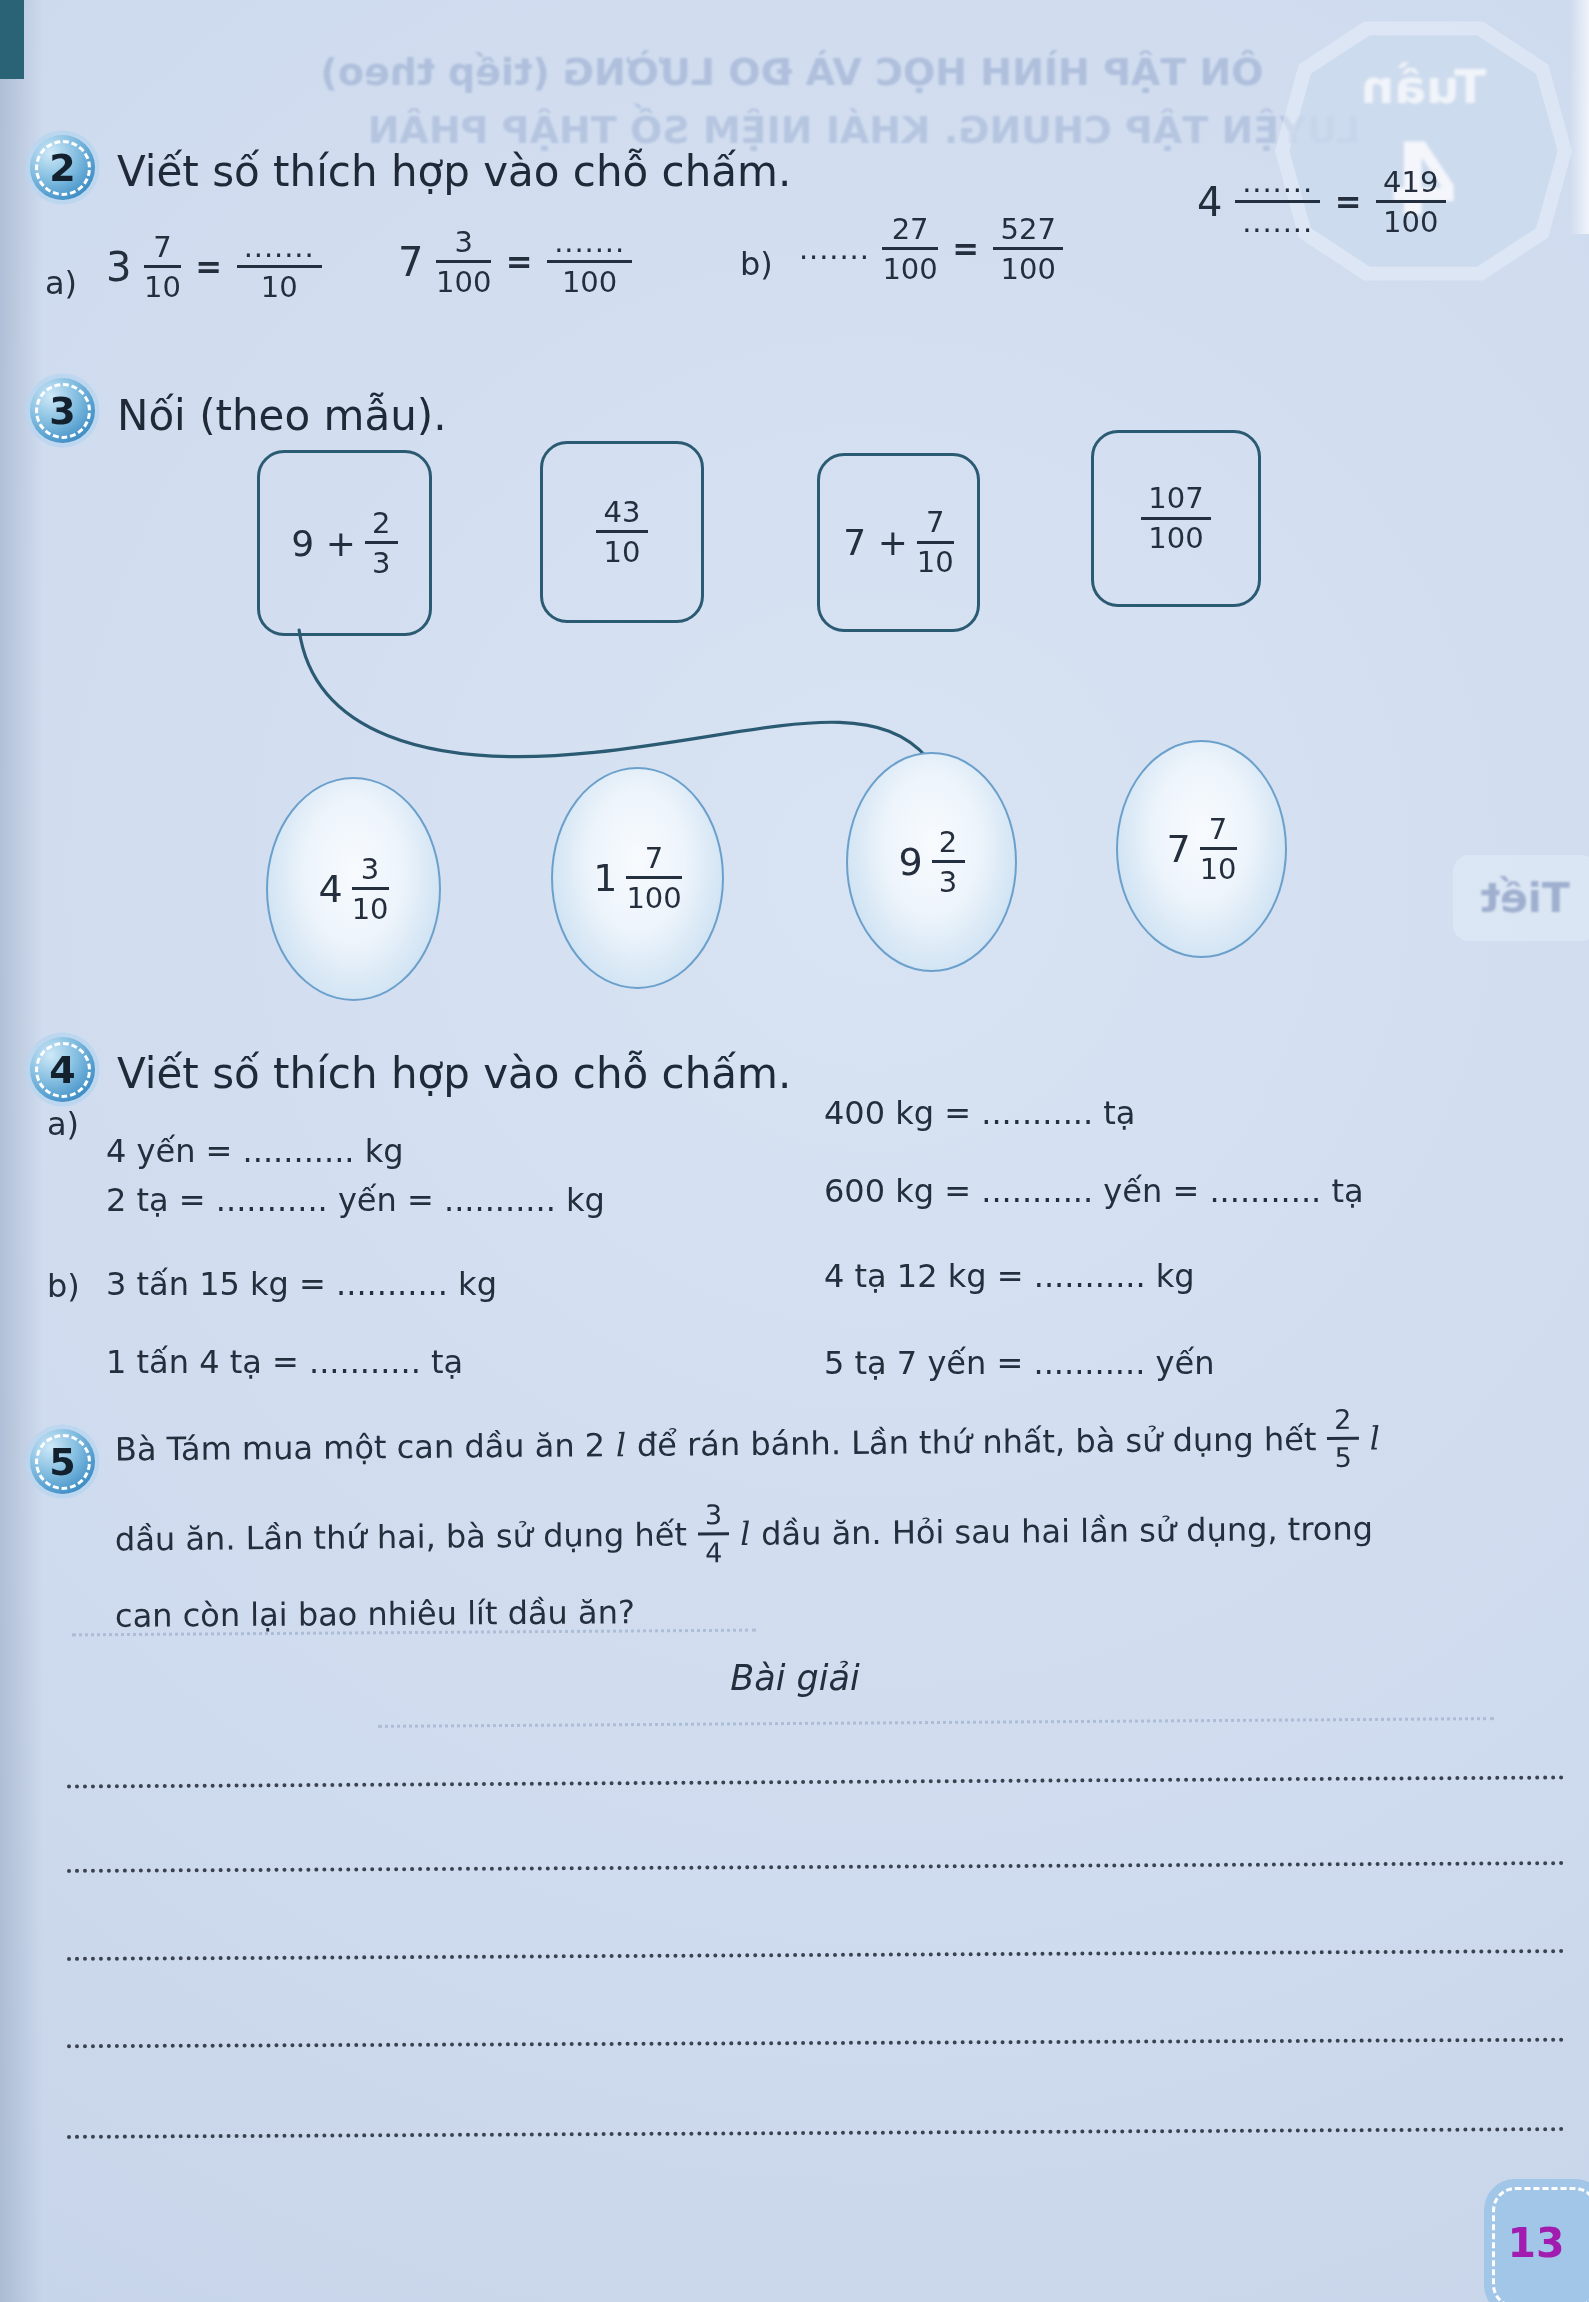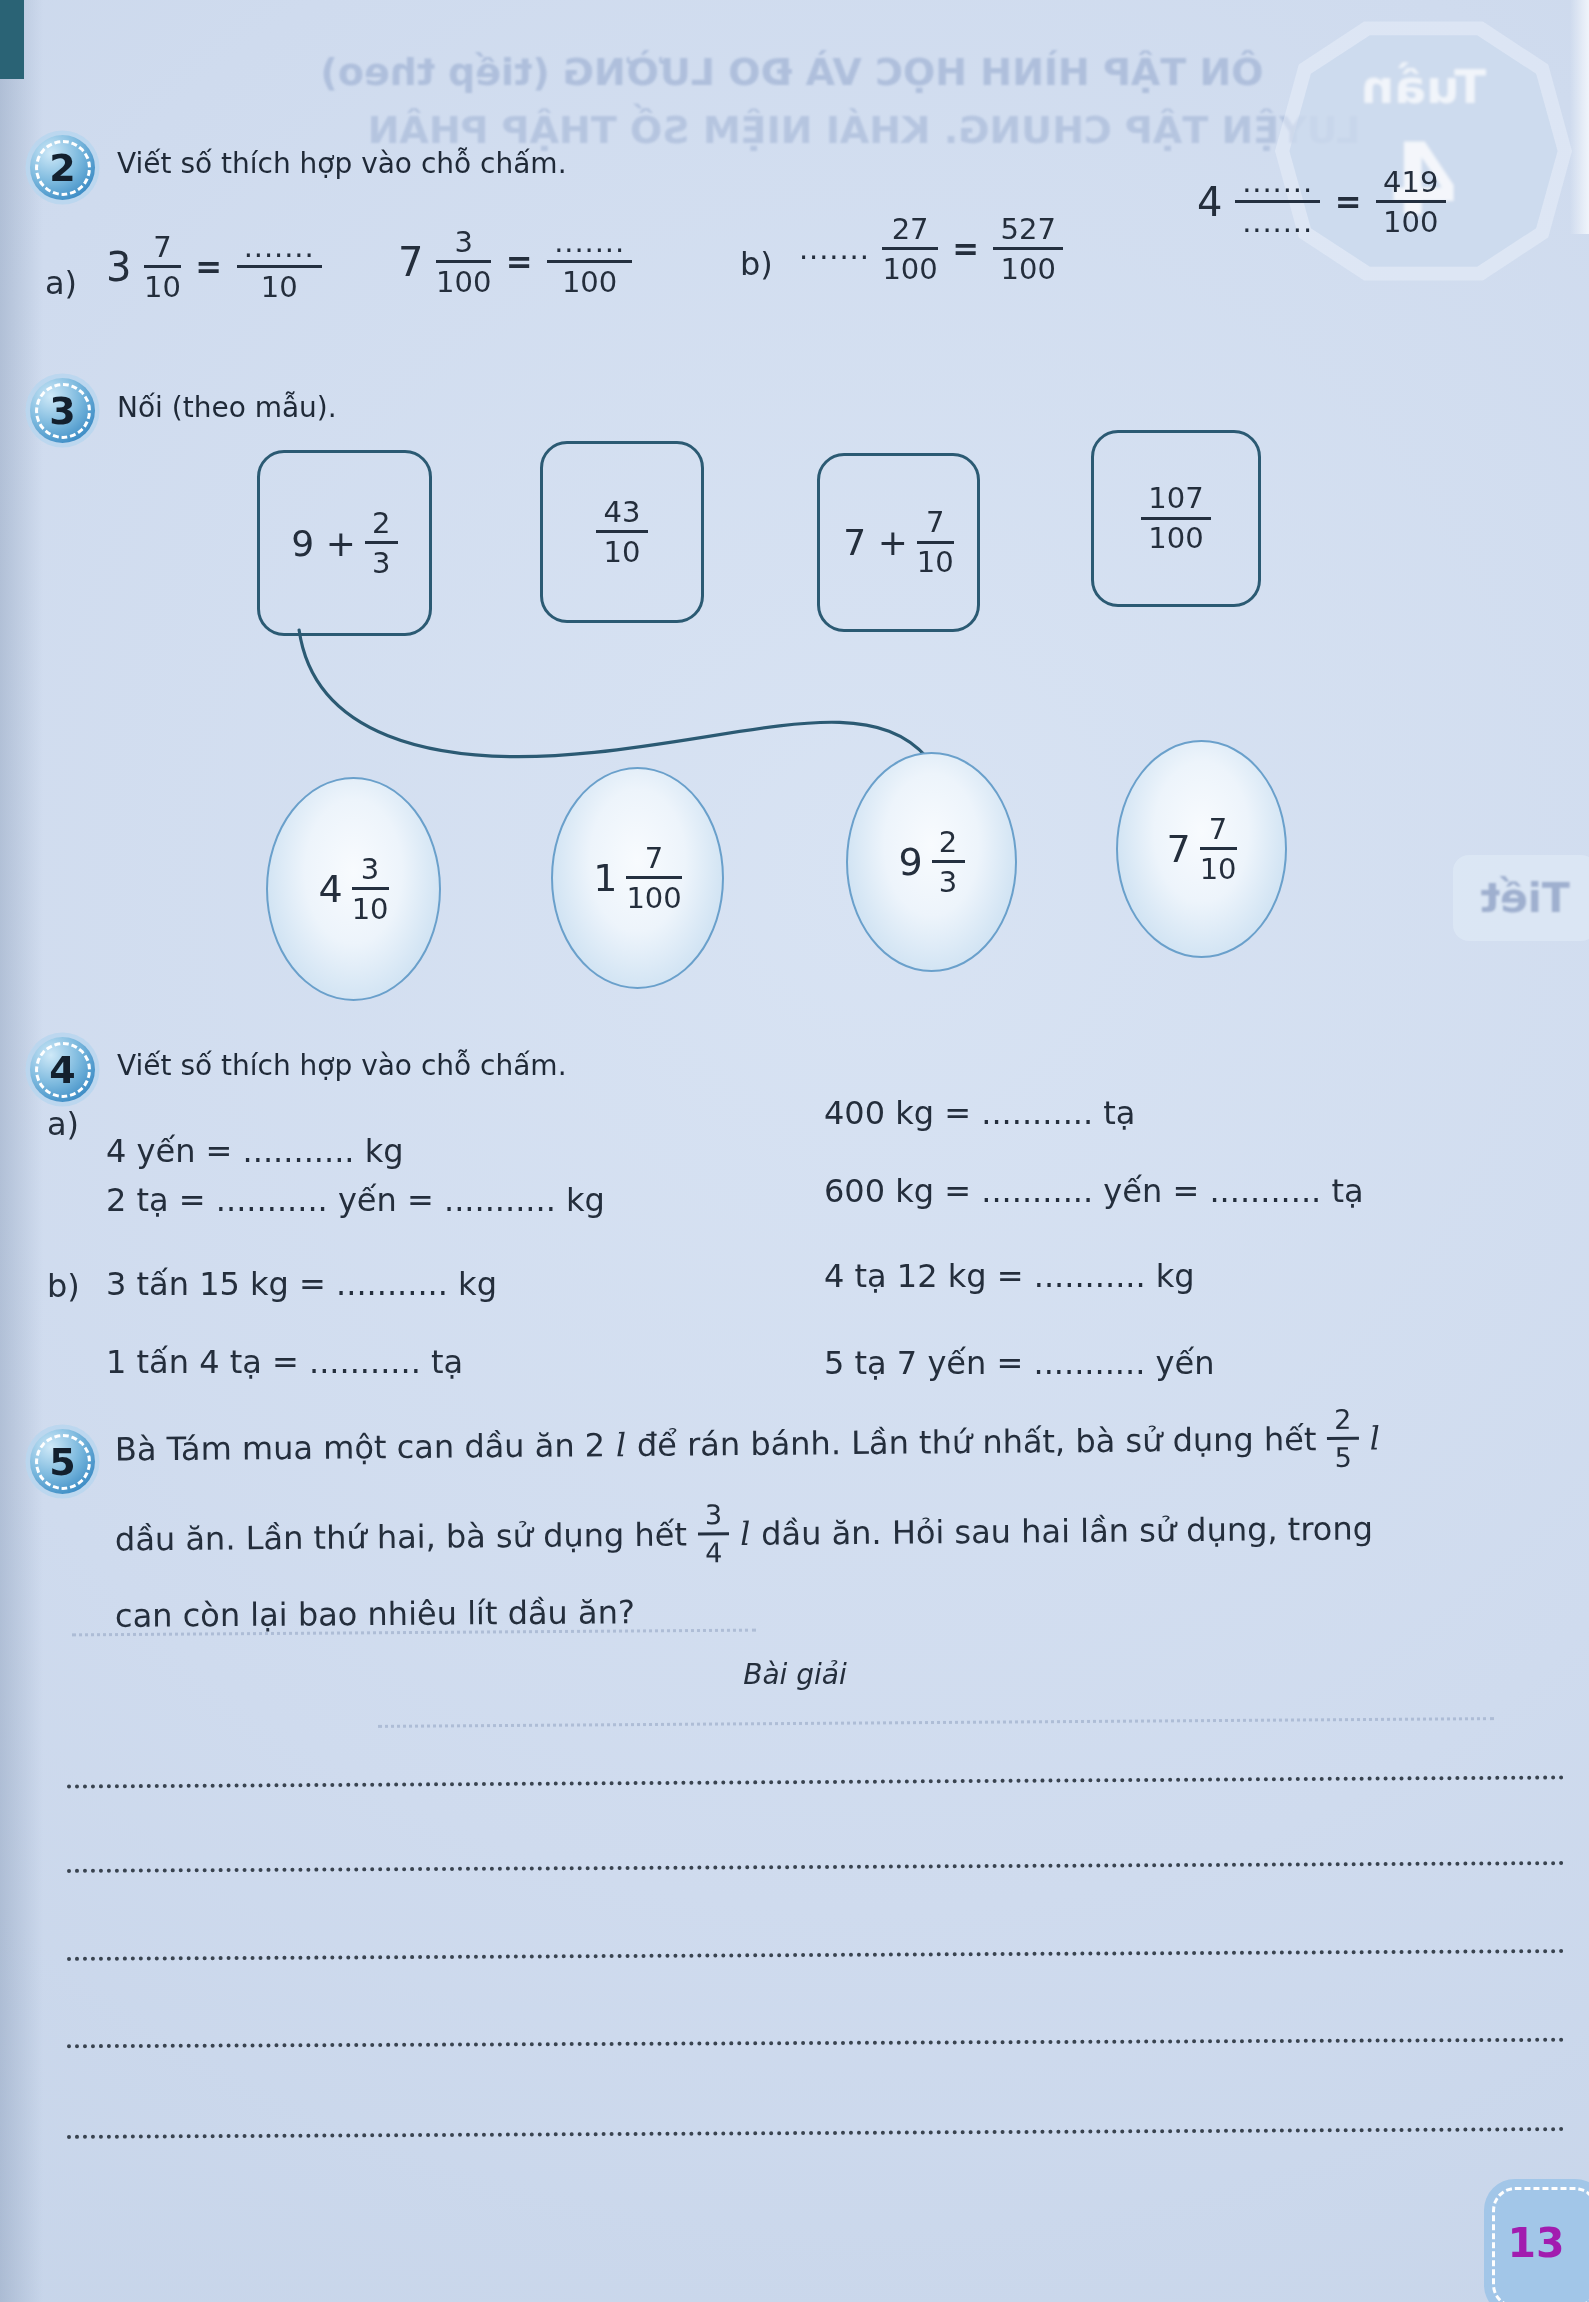--- a/index.html
+++ b/index.html
@@ -41,21 +41,21 @@
     transform:scaleX(-1);color:rgba(148,166,200,.85);font-weight:bold;font-size:41px;filter:blur(0.9px);}
 
   
   .badge{position:absolute;width:65px;height:65px;border-radius:50%;
     background:radial-gradient(circle at 32% 28%, #cfe9f8 0%, #7cb9de 45%, #3f8ec6 78%, #2f7cb4 100%);
     box-shadow:0 0 0 4.5px rgba(185,214,238,.9);
     display:flex;align-items:center;justify-content:center;}
   .badge::before{content:"";position:absolute;inset:4.5px;border-radius:50%;border:3.2px dashed #ffffff;}
   .badge span{position:relative;font-weight:bold;font-size:38px;color:#13202e;}
 
-  .title{position:absolute;font-size:28px;color:#1f2937;}
+  .title{position:absolute;font-size:42px;color:#1f2937;}
 
   
   .frac{display:inline-flex;flex-direction:column;align-items:stretch;text-align:center;
     line-height:1.05;vertical-align:middle;}
   .frac .fnum{border-bottom:3.2px solid #243040;padding:0 7.2px 2.7px;}
   .frac .fden{padding-top:3.6px;}
   .f32 .fnum,.f32 .fden{font-size:29px;}
   .f30 .fnum,.f30 .fden{font-size:27px;}
   .dots{letter-spacing:0.9px;}
   .expr{position:absolute;display:flex;align-items:center;gap:12.6px;font-size:29px;}
@@ -71,21 +71,21 @@
     background:radial-gradient(ellipse at 50% 42%, #f8fbfe 0%, #edf4fb 40%, #cde1f2 78%, #abcdea 100%);
     display:flex;align-items:center;justify-content:center;gap:9px;font-size:29px;}
   .noval .whole{font-size:38px;}
 
   
   .row-text{position:absolute;font-size:32px;white-space:nowrap;}
 
   
   .p5-line{position:absolute;display:flex;align-items:center;gap:10.8px;font-size:32px;white-space:nowrap;}
   .p5-line .lit{font-style:italic;font-family:"DejaVu Serif","Liberation Serif",serif;}
-  .solution-heading{position:absolute;width:100%;text-align:center;font-size:28px;font-style:italic;}
+  .solution-heading{position:absolute;width:100%;text-align:center;font-size:35px;font-style:italic;}
 
   .ansline{position:absolute;left:67px;width:1498px;height:0;border-bottom:4px dotted #39434f;}
 
   
   .bleedline{position:absolute;height:0;border-bottom:3.6px dotted rgba(140,158,190,.5);filter:blur(0.5px);}
 
   
   .pagenum{position:absolute;right:-16px;bottom:-14.4px;width:122px;height:137px;border-radius:31px;
     background:#a2c6e8;}
   .pagenum::before{content:"";position:absolute;inset:8px;border-radius:23.4px;border:3.6px dashed #fefefe;}

